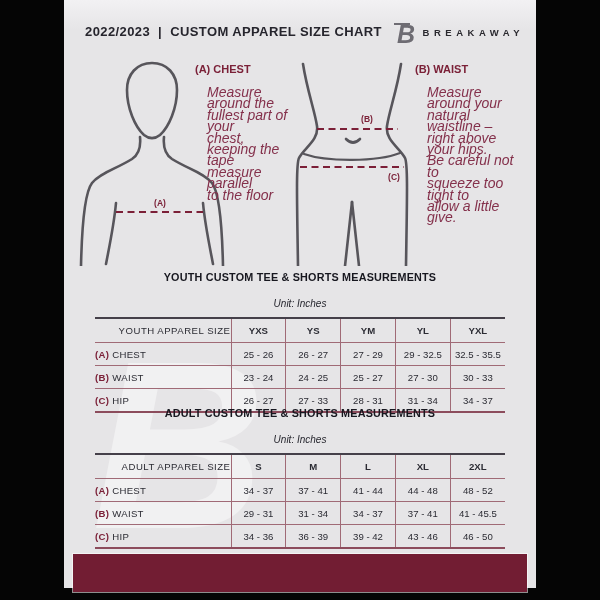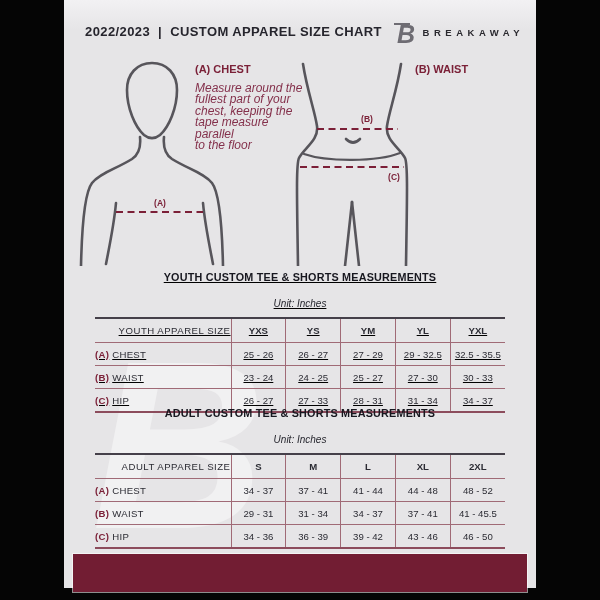--- a/index.html
+++ b/index.html
@@ -20,35 +20,35 @@
   }
   .brand { position:absolute; right:12px; top:16px; display:flex; align-items:center; gap:7px; }
   .brand-name { font-size:9.5px; font-weight:bold; letter-spacing:4.5px; color:#2a292f; }
   
   .instr { position:absolute; }
   .instr-chest { left:131px; top:63px; width:108px; }
   .instr-waist { left:351px; top:63px; width:114px; }
   .instr-hips  { left:351px; top:164px; width:114px; }
   .instr-h { font-size:11px; font-weight:bold; color:#7b2138; margin:0 0 8px 0; }
   .instr-p {
-    font-size:12px; font-style:italic; color:#84304b;
-    line-height:11.4px; margin:0; white-space:pre-line;
+    font-size:14px; font-style:italic; color:#84304b;
+    line-height:11.4px; margin:12px; white-space:pre-line;
   }
   .figure-upper { position:absolute; left:8px;  top:60px; }
   .figure-lower { position:absolute; left:218px; top:60px; }
   .fig-label { font-size:8.5px; font-weight:bold; fill:#7b2138; font-family:"Liberation Sans", sans-serif; }
   
   .watermark {
     position:absolute; left:28px; top:352px; z-index:0;
     font-size:240px; line-height:0.78; font-weight:bold; font-style:italic;
     color:rgba(255,255,255,0.45); pointer-events:none;
   }
   
   .table-block { position:absolute; left:31px; width:410px; text-align:center; z-index:1; }
-  .tb-youth { top:271px;text-decoration:underline; }
+  .tb-youth { top:271px; }
   .tb-adult { top:407px; }
   .tb-title { font-size:10.8px; font-weight:bold; color:#17171f; letter-spacing:0.2px; }
   .tb-unit  { font-size:10px; font-style:italic; color:#26262e; margin-top:15px; }
   table.size-table {
     margin-top:8px; border-collapse:collapse; table-layout:fixed; width:410px;
     border-top:2px solid #45404a; border-bottom:2px solid #8c4c5c;
   }
   col.c0 { width:136px; }
   .size-table td { padding:0; height:22px; font-size:9.6px; color:#2b2b33; }
   .size-table tr.hdr td { height:23px; }
@@ -113,20 +113,26 @@
     <div class="instr instr-chest">
       <div class="instr-h">(A) CHEST</div>
       <p class="instr-p">Measure around the
 fullest part of your
 chest, keeping the
 tape measure parallel
 to the floor</p>
     </div>
     <div class="instr instr-waist">
       <div class="instr-h">(B) WAIST</div>
+      <p class="instr-p">Measure around your
+natural waistline –
+right above your hips.
+Be careful not to
+squeeze too tight to
+allow a little give.</p>
     </div>
 
     <div class="watermark">B</div>
 
     <div class="table-block tb-youth">
       <div class="tb-title">YOUTH CUSTOM TEE &amp; SHORTS MEASUREMENTS</div>
       <div class="tb-unit">Unit: Inches</div>
       <table class="size-table">
         <colgroup>
             <col class="c0">

